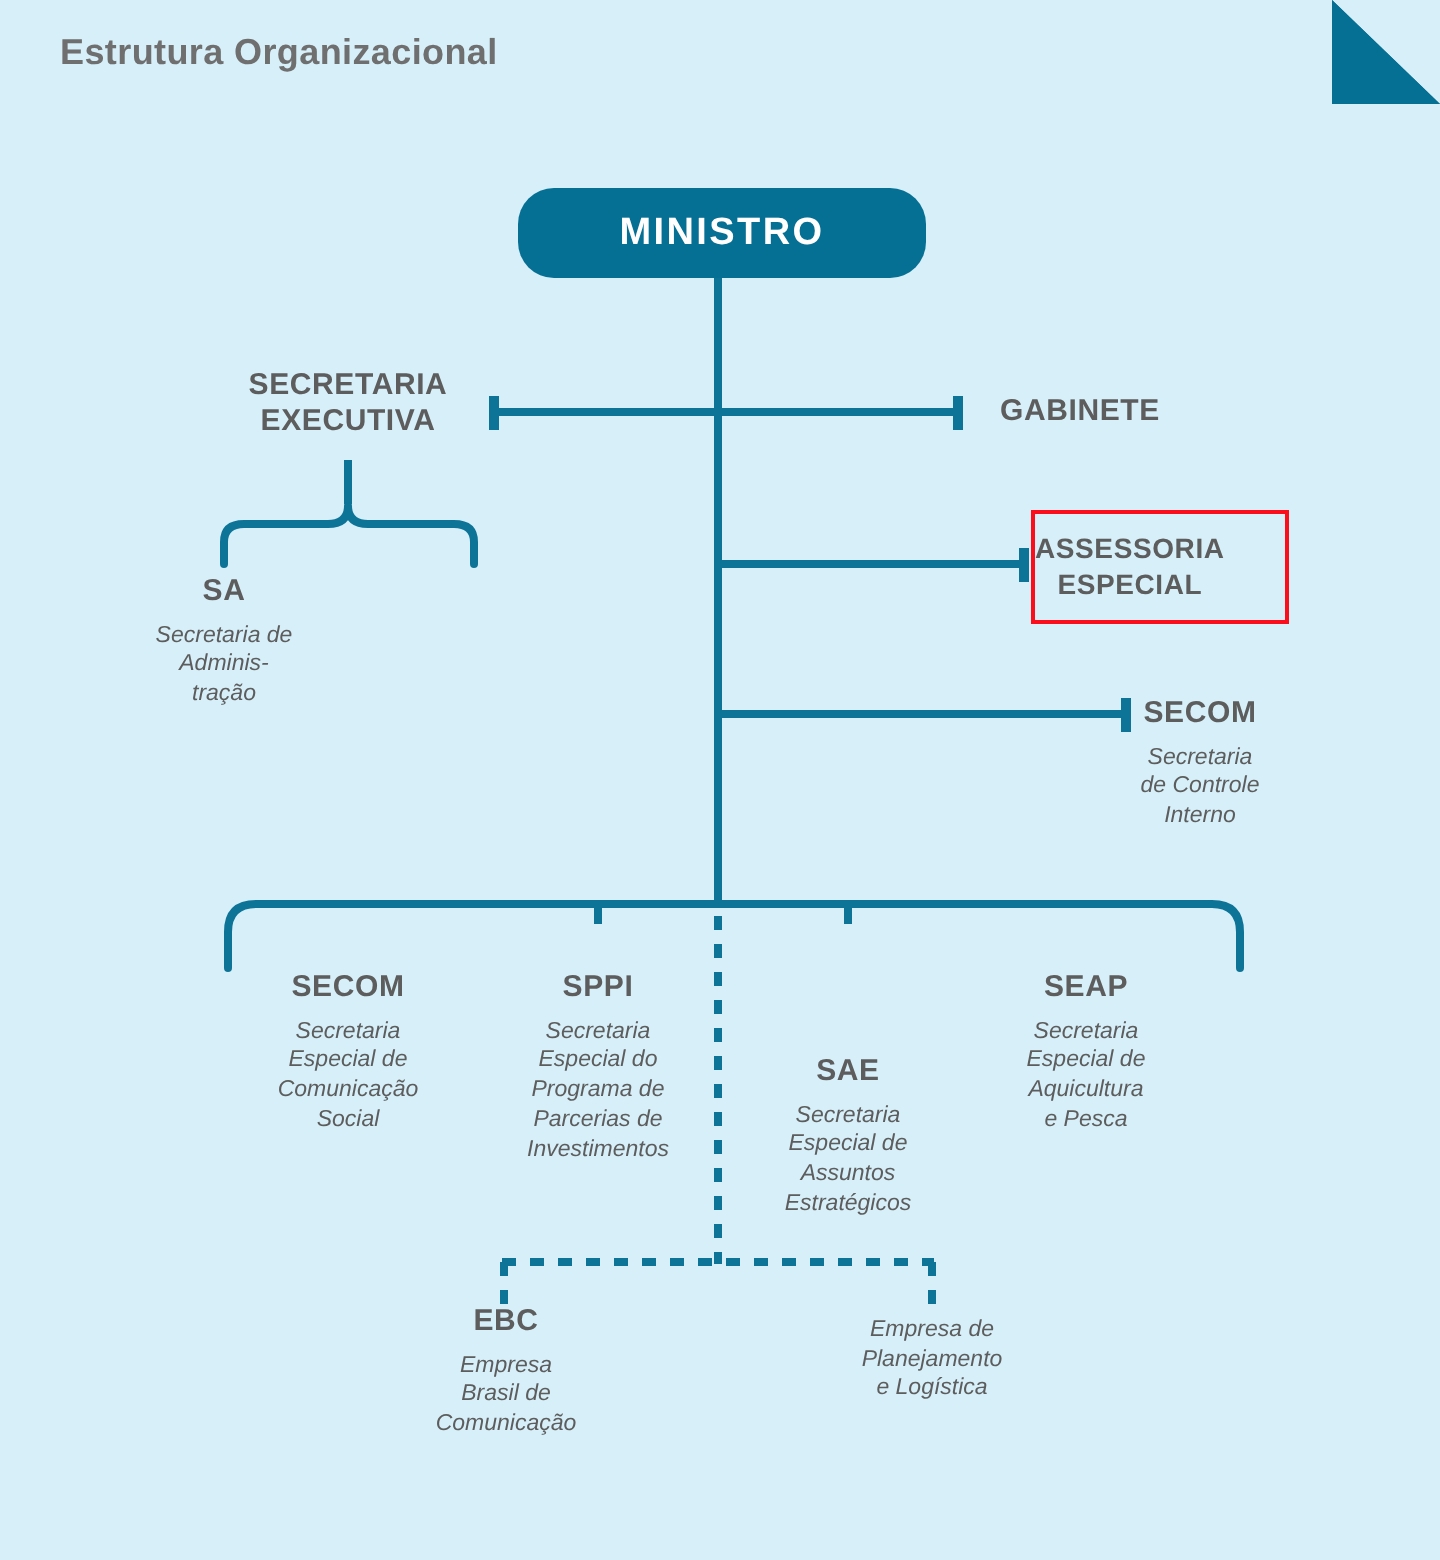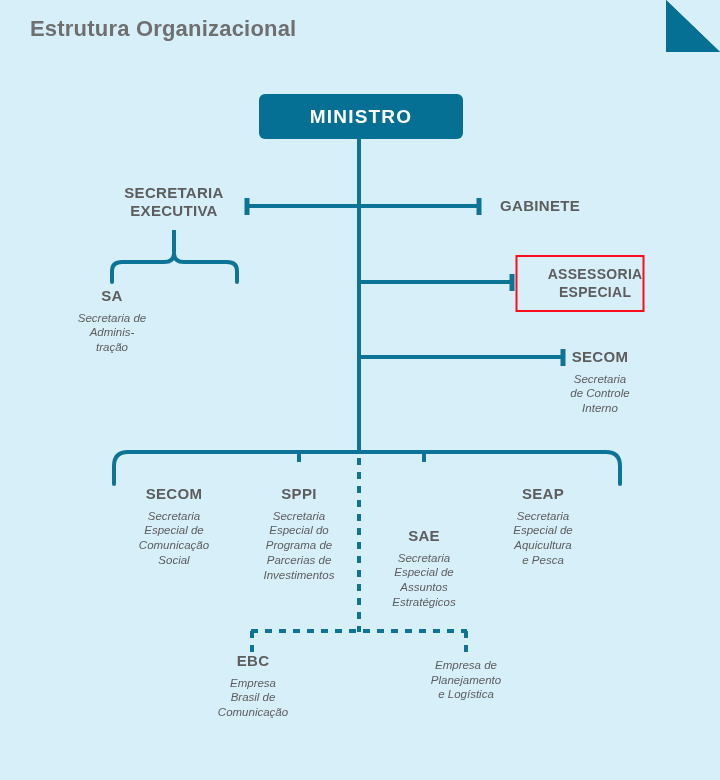--- a/index.html
+++ b/index.html
@@ -25,21 +25,21 @@
     left: 0;
     top: 0;
     width: 720px;
     height: 780px;
     pointer-events: none;
   }
   .page-title {
     position: absolute;
     left: 30px;
     top: 16px;
-    font-size: 22px;
+    font-size: 18px;
     font-weight: bold;
     color: #6f6f6f;
     letter-spacing: 0.2px;
     white-space: nowrap;
   }
   .corner-triangle {
     position: absolute;
     right: 0;
     top: 0;
     width: 54px;
@@ -64,37 +64,37 @@
     color: #5d5d5d;
     line-height: 1.28;
     margin-top: 6px;
     white-space: pre-line;
     font-style: italic;
   }
   .ministro-box {
     position: absolute;
     transform: translateX(-50%);
     background: #056f94;
-    border-radius: 6px;
+    border-radius: 18px;
     color: #ffffff;
     font-size: 19px;
     font-weight: bold;
     letter-spacing: 1.2px;
     display: flex;
     align-items: center;
     justify-content: center;
   }
   .assessoria-box {
     position: absolute;
     transform: translateX(-50%);
     background: #d6eff9;
     border: 2px solid #fc0d1b;
     display: flex;
     align-items: center;
-    justify-content: flex-end;
+    justify-content: flex-start;
     text-align: center;
   }
   .assessoria-box .node-acronym {
     font-size: 14px;
     line-height: 1.25;
   }
 </style>
 </head>
 <body>
 

